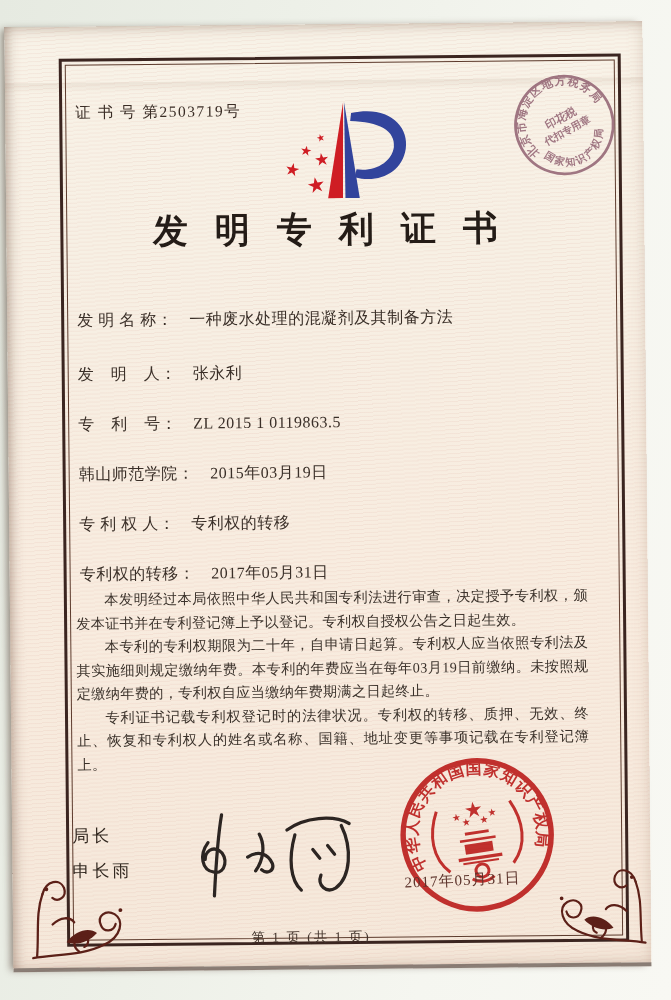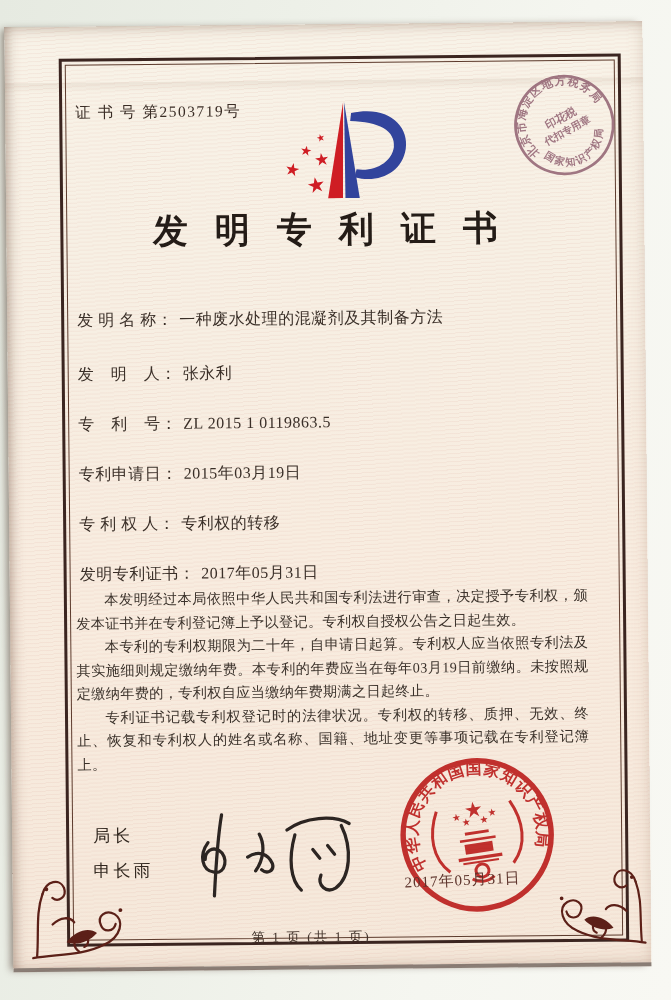--- a/index.html
+++ b/index.html
@@ -17,25 +17,25 @@
     border-bottom:4px solid rgba(48,30,24,0.55);
     box-shadow:-5px 0 7px -2px rgba(70,48,36,0.5), inset 9px 0 14px -8px rgba(90,60,45,0.45), inset 0 10px 16px -10px rgba(120,90,70,0.35), inset -6px -6px 18px -8px rgba(150,110,90,0.25);
   }
   .frame{position:absolute;left:54px;top:32px;right:22px;bottom:21px;border:3px solid #3b2520;}
   .frame::after{content:"";position:absolute;inset:3px;border:1px solid #5d3b2d;}
   .cert-no{position:absolute;left:70px;top:76px;font-size:15.5px;color:#3a2d26;letter-spacing:1.5px;}
   .logo{position:absolute;left:254px;top:72px;width:158px;height:110px;}
   .tax-stamp{position:absolute;left:506px;top:50px;width:106px;height:106px;transform:rotate(-28deg);opacity:0.82;z-index:5;}
   .title{position:absolute;left:0;right:0;top:182px;text-align:center;font-size:35px;font-weight:600;color:#241c17;letter-spacing:27px;text-indent:27px;}
   .frow{position:absolute;left:70px;font-size:16px;color:#3a2f28;white-space:nowrap;letter-spacing:0.5px;}
-  .frow .lab{margin-right:6px;}
+  .frow .lab{margin-right:16px;}
   .r1{top:284px;}.r2{top:338px;}.r3{top:388px;}.r4{top:438px;}.r5{top:488px;}.r6{top:538px;}
   .bodytext{position:absolute;left:66px;top:562px;width:512px;color:#3b322b;}
   .bodytext p{margin:0;font-size:14.2px;line-height:23.5px;text-align:justify;text-indent:2em;letter-spacing:0.3px;}
-  .signer{position:absolute;left:60px;top:798px;color:#31271f;font-size:17px;letter-spacing:3px;padding-left:21px;}
+  .signer{position:absolute;left:60px;top:798px;color:#31271f;font-size:17px;letter-spacing:3px;}
   .signer div{margin-bottom:12px;}
   .signature{position:absolute;left:176px;top:778px;width:168px;height:102px;}
   .seal{position:absolute;left:384px;top:731px;width:162px;height:162px;transform:rotate(-8deg);opacity:0.92;mix-blend-mode:multiply;z-index:4;}
   .seal-date{position:absolute;left:392px;top:848px;font-size:15px;color:#5c332b;letter-spacing:1px;transform:rotate(-2deg);z-index:6;white-space:nowrap;}
   .footer{position:absolute;left:54px;top:904px;width:488px;text-align:center;font-size:13.5px;color:#42332b;letter-spacing:2px;}
   .orn{position:absolute;width:128px;height:132px;}
   .orn-left{left:14px;top:806px;}
   .orn-right{left:516px;top:792px;width:122px;height:146px;}
   .crease{position:absolute;left:0;right:0;top:56px;height:10px;background:linear-gradient(180deg,rgba(130,95,70,0.10),rgba(0,0,0,0));}
 </style>
@@ -97,27 +97,27 @@
   <div class="frow r1">
     <span class="lab">发 明 名 称：</span><span>一种废水处理的混凝剂及其制备方法</span>
   </div>
   <div class="frow r2">
     <span class="lab">发　明　人：</span><span>张永利</span>
   </div>
   <div class="frow r3">
     <span class="lab">专　利　号：</span><span>ZL 2015 1 0119863.5</span>
   </div>
   <div class="frow r4">
-    <span class="lab">专利申请日：</span><span>2015年03月19日</span>
+    <span class="lab">韩山师范学院：</span><span>2015年03月19日</span>
   </div>
   <div class="frow r5">
     <span class="lab">专 利 权 人：</span><span>专利权的转移</span>
   </div>
   <div class="frow r6">
-    <span class="lab">发明专利证书：</span><span>2017年05月31日</span>
+    <span class="lab">专利权的转移：</span><span>2017年05月31日</span>
   </div>
 
   <div class="bodytext">
     <p>本发明经过本局依照中华人民共和国专利法进行审查，决定授予专利权，颁发本证书并在专利登记簿上予以登记。专利权自授权公告之日起生效。</p>
     <p>本专利的专利权期限为二十年，自申请日起算。专利权人应当依照专利法及其实施细则规定缴纳年费。本专利的年费应当在每年03月19日前缴纳。未按照规定缴纳年费的，专利权自应当缴纳年费期满之日起终止。</p>
     <p>专利证书记载专利权登记时的法律状况。专利权的转移、质押、无效、终止、恢复和专利权人的姓名或名称、国籍、地址变更等事项记载在专利登记簿上。</p>
   </div>
 
   <div class="signer">
     <div>局长</div>

